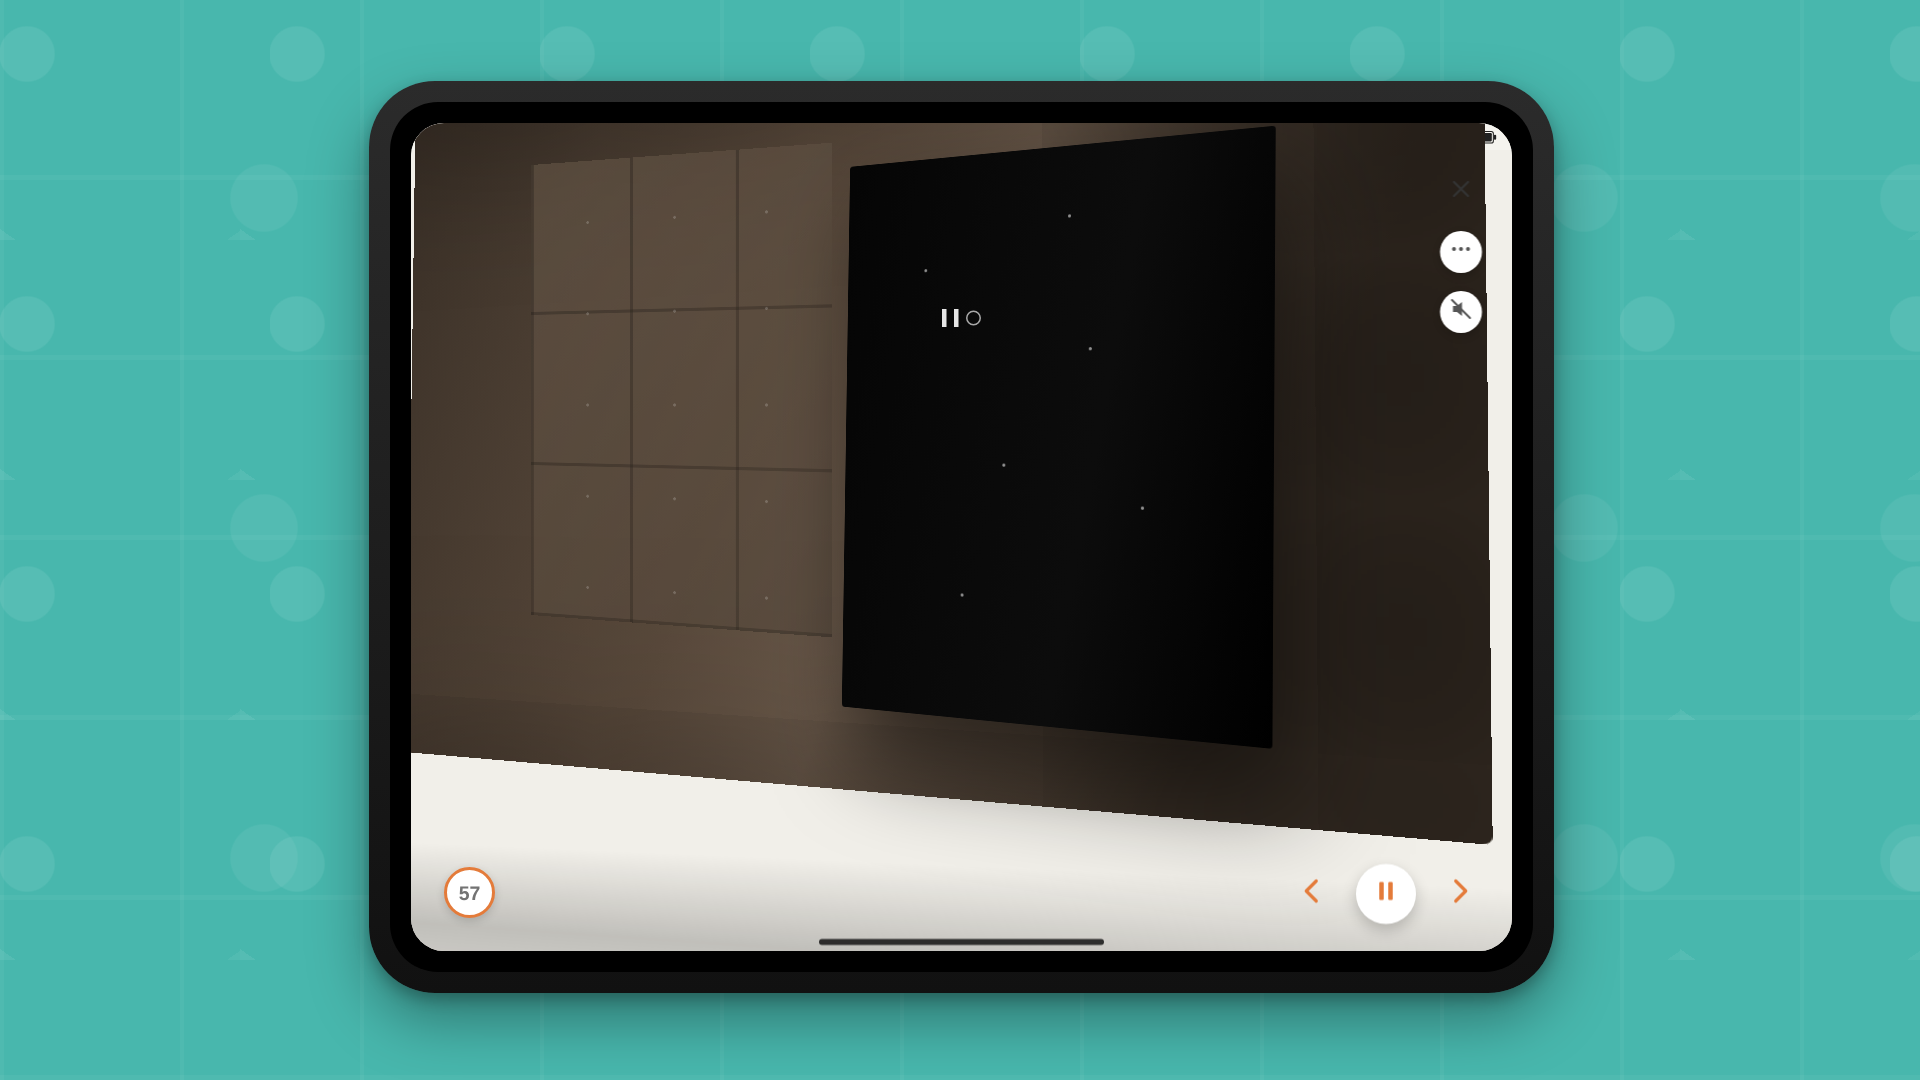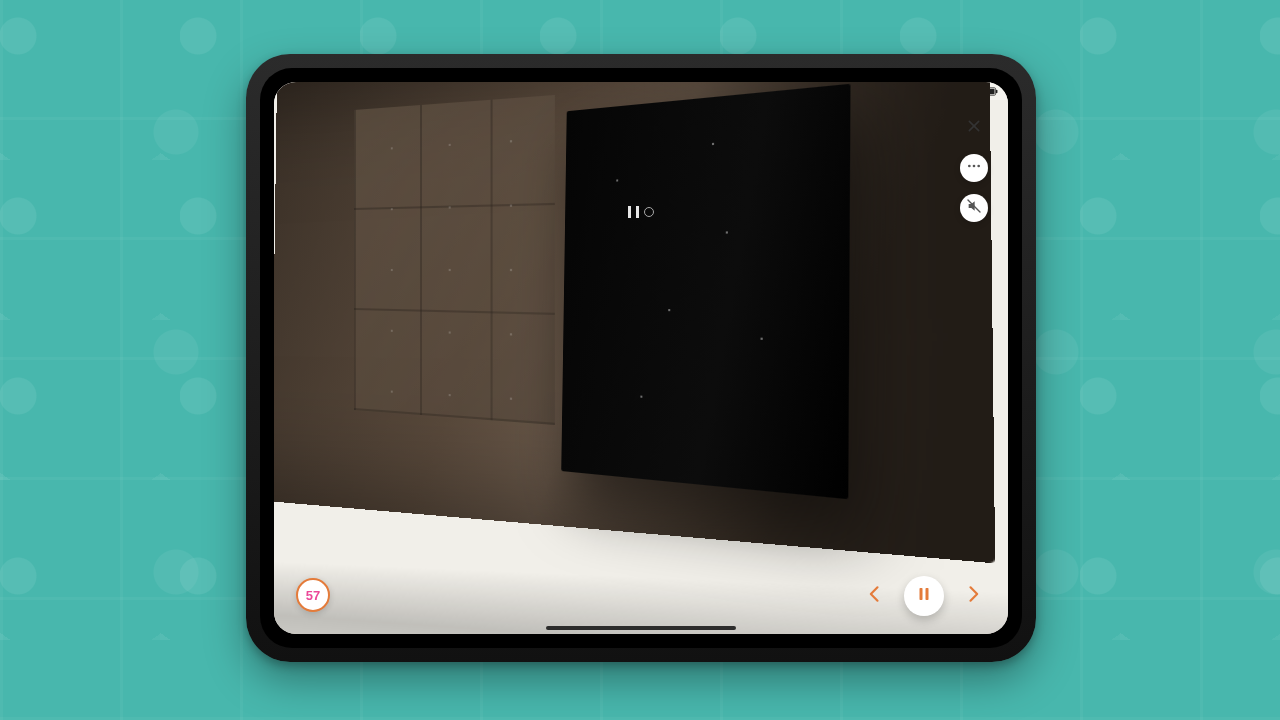--- a/index.html
+++ b/index.html
@@ -141,21 +141,21 @@
   .icon-btn svg { width: 16px; height: 16px; }
 
   
   .step-chip {
     position: absolute; left: 22px; bottom: 22px;
     width: 34px; height: 34px; border-radius: 50%;
     background: #fff;
     border: 2px solid #e47b3a;
     display:flex; align-items:center; justify-content:center;
     font-family: -apple-system, Arial, sans-serif;
-    font-size: 13px; font-weight: 600; color:#ec4899;
+    font-size: 13px; font-weight: 600; color:#737373;
     box-shadow: 0 2px 6px rgba(0,0,0,.15);
   }
 
   
   .play-cluster {
     position: absolute; right: 20px; bottom: 18px;
     display: flex; align-items: center; gap: 14px;
   }
   .nav-btn {
     width: 30px; height: 30px; display:flex; align-items:center; justify-content:center;

